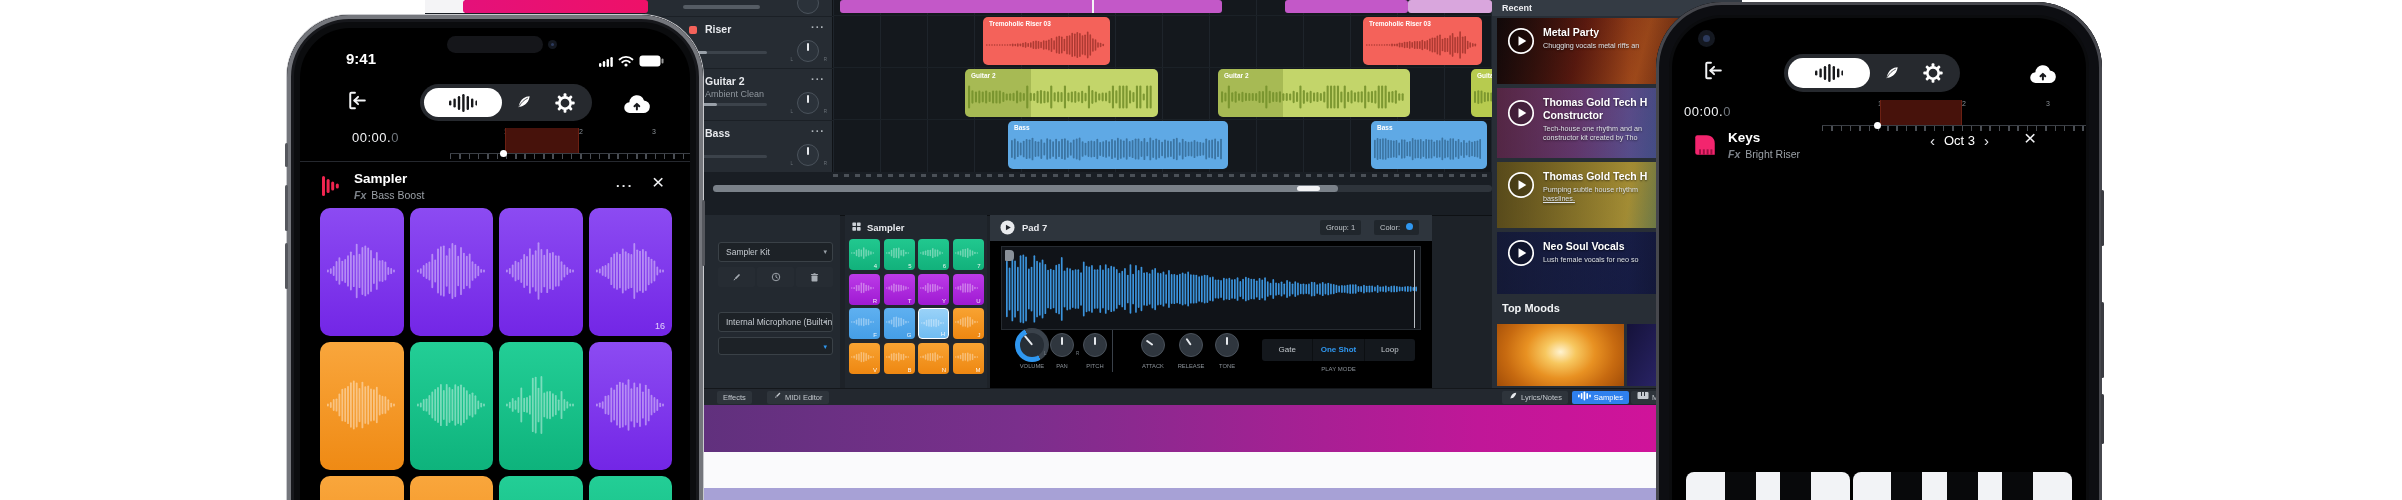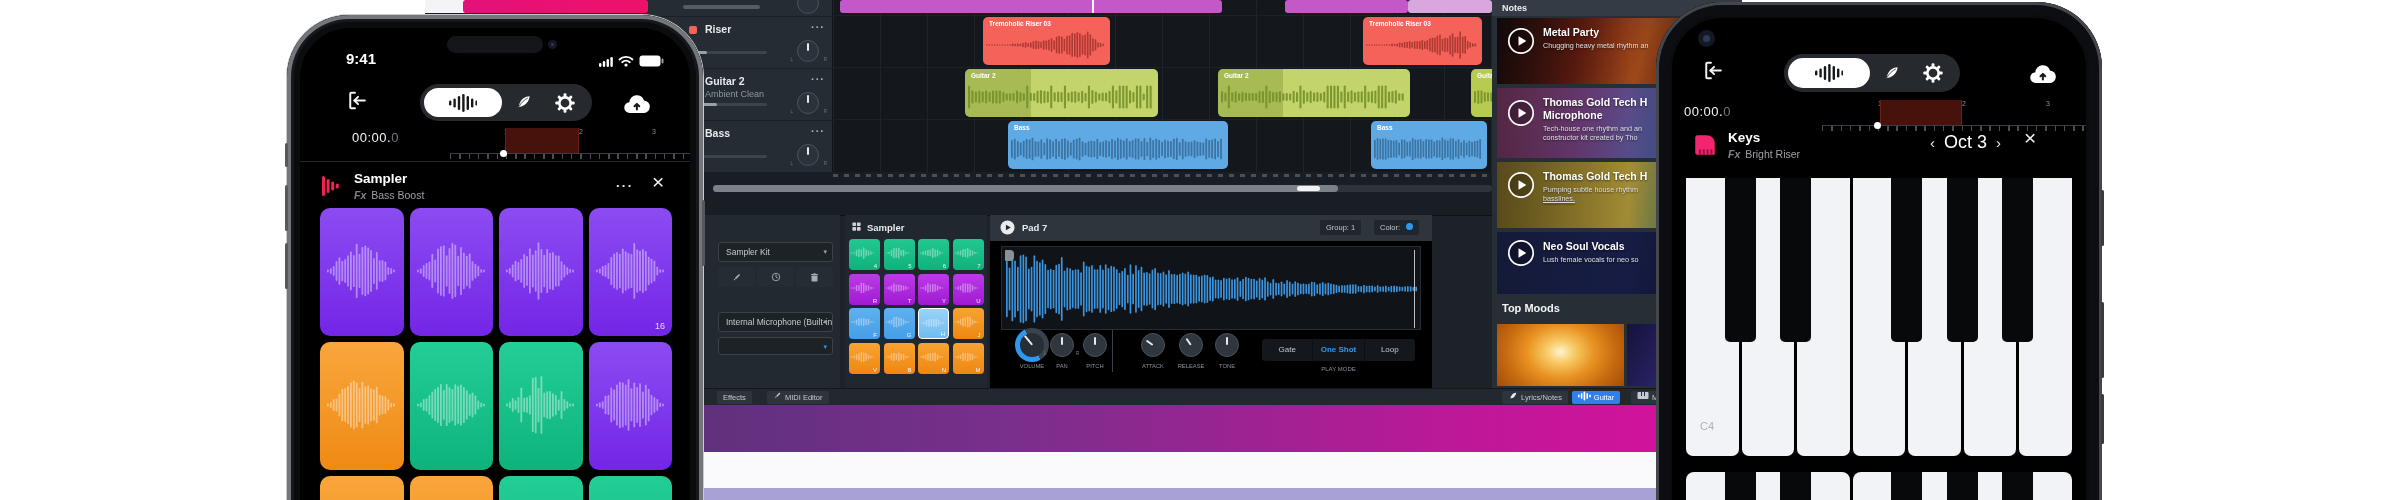--- a/index.html
+++ b/index.html
@@ -104,21 +104,21 @@
   .trkname{position:absolute;font-size:13.5px;font-weight:bold;color:#fff}
   .fxline{position:absolute;font-size:10.5px;color:#9BA1A7}
   .fxline .fx{font-style:italic;font-weight:bold;color:#7E848B;margin-right:5px}
   .hdrdots{position:absolute;font-size:13px;font-weight:bold;letter-spacing:1.5px;color:#ECEEF0}
   .hdrclose{position:absolute;font-size:21px;font-weight:300;color:#F2F3F5;line-height:20px}
   .padgrid{position:absolute;left:20px;top:180px;width:352px;height:405px}
   .bigpad{position:absolute;width:83.5px;height:128px;border-radius:10px;overflow:hidden}
   .bigpad .badge{position:absolute;right:7px;bottom:5px;font-size:9px;color:rgba(255,255,255,.8)}
   .octv{position:absolute;display:flex;align-items:center;gap:9px;color:#fff}
   .octv .chev{font-size:15px;color:#E8EAEE}
-  .octv .olabel{font-size:18px}
+  .octv .olabel{font-size:13px}
   .keyboard{position:absolute;left:14px;width:386px}
   .wkey{position:absolute;background:#F2F3F6}
   .bkey{position:absolute;background:#08090B}
   .keylabel{position:absolute;font-size:11px;color:#ADB2B9}
 </style>
 </head>
 <body>
 
 <div class="stage">
 
@@ -1116,52 +1116,52 @@
             <span>Lyrics/Notes</span>
           </div>
           <div class="tab sel" style="left: 1147px;">
             <span><svg width="12.8" height="10" viewBox="0 0 12.8 10" fill="#fff">
                 <rect x="0" y="3.5" width="1.6" height="3" rx="0.8"></rect>
                 <rect x="2.8" y="2" width="1.6" height="6" rx="0.8"></rect>
                 <rect x="5.6" y="0.5" width="1.6" height="9" rx="0.8"></rect>
                 <rect x="8.399999999999999" y="2" width="1.6" height="6" rx="0.8"></rect>
                 <rect x="11.2" y="3.5" width="1.6" height="3" rx="0.8"></rect>
               </svg></span>
-            <span>Guitar</span>
+            <span>Samples</span>
           </div>
           <div class="tab" style="left: 1206px;">
             <span><svg width="12" height="9" viewBox="0 0 24 16">
                 <rect x="1" y="1" width="22" height="14" rx="2" fill="#C6CBD1"></rect>
                 <rect x="8" y="1" width="2" height="8" fill="#2A2F36"></rect>
                 <rect x="14" y="1" width="2" height="8" fill="#2A2F36"></rect>
               </svg></span>
             <span>MIDI</span>
           </div>
         </div>
 
       <aside class="browser">
-        <div class="br-head">Notes</div>
+        <div class="br-head">Recent</div>
         <div id="cards">
             <div class="card" style="top: 18px; height: 66px; background: linear-gradient(105deg, rgb(28, 10, 6), rgb(126, 33, 16) 35%, rgb(198, 90, 30) 60%, rgb(138, 51, 18) 78%, rgb(18, 8, 4));">
               <div class="shade"></div>
               <span style="position: absolute; left: 10px; top: 9px;"><svg width="28" height="28" viewBox="0 0 28 28">
                   <circle cx="14" cy="14" r="12.2" fill="rgba(0,0,0,0.25)" stroke="#fff" stroke-width="1.7"></circle>
                   <path d="M11.5 9.3v9.4l7.8-4.7z" fill="#fff"></path>
                 </svg></span>
               <div class="ttl" style="top: 8px;">Metal Party</div>
-              <div class="dsc" style="top: 23px;">Chugging heavy metal rhythm an</div>
+              <div class="dsc" style="top: 23px;">Chugging vocals metal riffs an</div>
             </div>
             <div class="card" style="top: 88px; height: 70px; background: linear-gradient(100deg, rgb(178, 75, 135), rgb(142, 78, 155) 35%, rgb(92, 99, 174) 65%, rgb(62, 130, 196));">
               <div class="shade"></div>
               <span style="position: absolute; left: 10px; top: 11px;"><svg width="28" height="28" viewBox="0 0 28 28">
                   <circle cx="14" cy="14" r="12.2" fill="rgba(0,0,0,0.25)" stroke="#fff" stroke-width="1.7"></circle>
                   <path d="M11.5 9.3v9.4l7.8-4.7z" fill="#fff"></path>
                 </svg></span>
               <div class="ttl" style="top: 8px;">Thomas Gold Tech H</div>
-              <div class="ttl" style="top: 21px;">Microphone</div>
+              <div class="ttl" style="top: 21px;">Constructor</div>
               <div class="dsc" style="top: 36px;">Tech-house one rhythm and an</div>
               <div class="dsc" style="top: 45px;">constructor kit created by Tho</div>
             </div>
             <div class="card" style="top: 162px; height: 66px; background: linear-gradient(100deg, rgb(185, 154, 44), rgb(201, 173, 62) 55%, rgb(71, 145, 127) 85%, rgb(46, 110, 96));">
               <div class="shade"></div>
               <span style="position: absolute; left: 10px; top: 9px;"><svg width="28" height="28" viewBox="0 0 28 28">
                   <circle cx="14" cy="14" r="12.2" fill="rgba(0,0,0,0.25)" stroke="#fff" stroke-width="1.7"></circle>
                   <path d="M11.5 9.3v9.4l7.8-4.7z" fill="#fff"></path>
                 </svg></span>
               <div class="ttl" style="top: 8px;">Thomas Gold Tech H</div>
@@ -1617,36 +1617,20 @@
       <div class="trkname" style="left:56px;top:112px">Keys</div>
       <div class="fxline" style="left:56px;top:130px">
         <span class="fx">Fx</span><span>Bright Riser</span>
       </div>
       <div class="octv" style="left:258px;top:114px">
         <span class="chev">‹</span>
         <span class="olabel">Oct 3</span>
         <span class="chev">›</span>
       </div>
       <div class="hdrclose" style="left:352px;top:110px">×</div>
-      <div class="keyboard" id="kbd1" style="top:160px;height:278px">
-          <div class="wkey" style="left: 0px; top: 0px; width: 52.5px; height: 278px; border-radius: 0px 0px 7px 7px;">
-            <span class="keylabel" style="left: 14px; top: 242px;">C4</span>
-          </div>
-          <div class="wkey" style="left: 55.5px; top: 0px; width: 52.5px; height: 278px; border-radius: 0px 0px 7px 7px;"></div>
-          <div class="wkey" style="left: 111px; top: 0px; width: 52.5px; height: 278px; border-radius: 0px 0px 7px 7px;"></div>
-          <div class="wkey" style="left: 166.5px; top: 0px; width: 52.5px; height: 278px; border-radius: 0px 0px 7px 7px;"></div>
-          <div class="wkey" style="left: 222px; top: 0px; width: 52.5px; height: 278px; border-radius: 0px 0px 7px 7px;"></div>
-          <div class="wkey" style="left: 277.5px; top: 0px; width: 52.5px; height: 278px; border-radius: 0px 0px 7px 7px;"></div>
-          <div class="wkey" style="left: 333px; top: 0px; width: 52.5px; height: 278px; border-radius: 0px 0px 7px 7px;"></div>
-          <div class="bkey" style="left: 38.5px; top: 0px; width: 31px; height: 164px; border-radius: 0px 0px 5px 5px;"></div>
-          <div class="bkey" style="left: 94px; top: 0px; width: 31px; height: 164px; border-radius: 0px 0px 5px 5px;"></div>
-          <div class="bkey" style="left: 205px; top: 0px; width: 31px; height: 164px; border-radius: 0px 0px 5px 5px;"></div>
-          <div class="bkey" style="left: 260.5px; top: 0px; width: 31px; height: 164px; border-radius: 0px 0px 5px 5px;"></div>
-          <div class="bkey" style="left: 316px; top: 0px; width: 31px; height: 164px; border-radius: 0px 0px 5px 5px;"></div>
-        </div>
       <div class="keyboard" id="kbd2" style="top:454px;height:130px">
           <div class="wkey" style="left: 0px; top: 0px; width: 52.5px; height: 130px; border-radius: 8px 8px 0px 0px;"></div>
           <div class="wkey" style="left: 55.5px; top: 0px; width: 52.5px; height: 130px; border-radius: 8px 8px 0px 0px;"></div>
           <div class="wkey" style="left: 111px; top: 0px; width: 52.5px; height: 130px; border-radius: 8px 8px 0px 0px;"></div>
           <div class="wkey" style="left: 166.5px; top: 0px; width: 52.5px; height: 130px; border-radius: 8px 8px 0px 0px;"></div>
           <div class="wkey" style="left: 222px; top: 0px; width: 52.5px; height: 130px; border-radius: 8px 8px 0px 0px;"></div>
           <div class="wkey" style="left: 277.5px; top: 0px; width: 52.5px; height: 130px; border-radius: 8px 8px 0px 0px;"></div>
           <div class="wkey" style="left: 333px; top: 0px; width: 52.5px; height: 130px; border-radius: 8px 8px 0px 0px;"></div>
           <div class="bkey" style="left: 38.5px; top: 0px; width: 31px; height: 60px; border-radius: 0px 0px 5px 5px;"></div>
           <div class="bkey" style="left: 94px; top: 0px; width: 31px; height: 60px; border-radius: 0px 0px 5px 5px;"></div>

